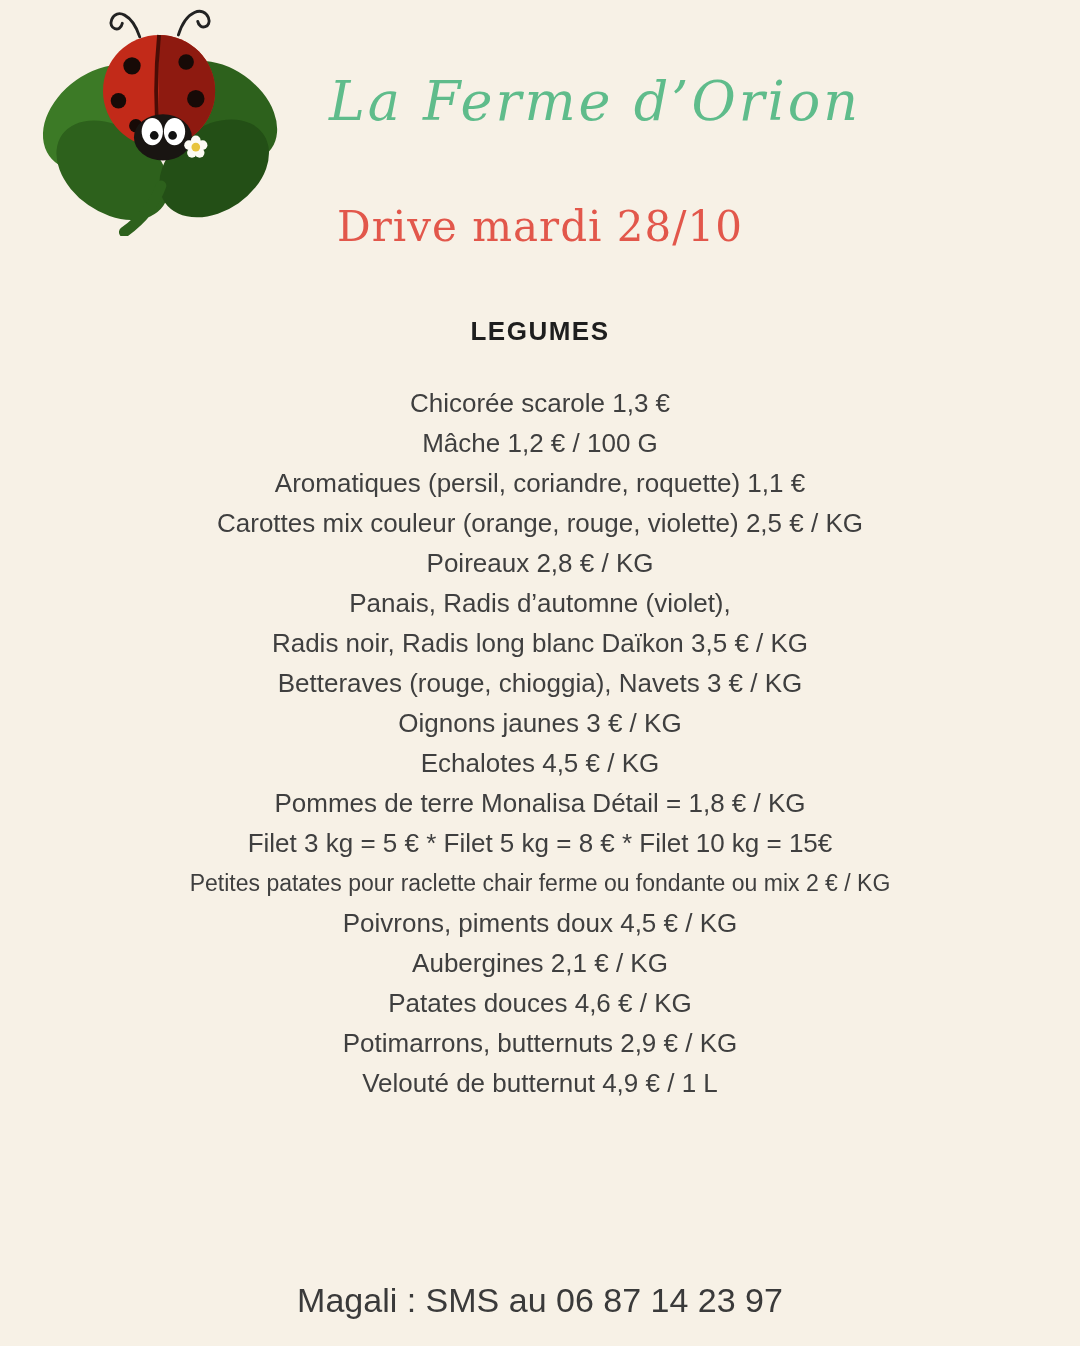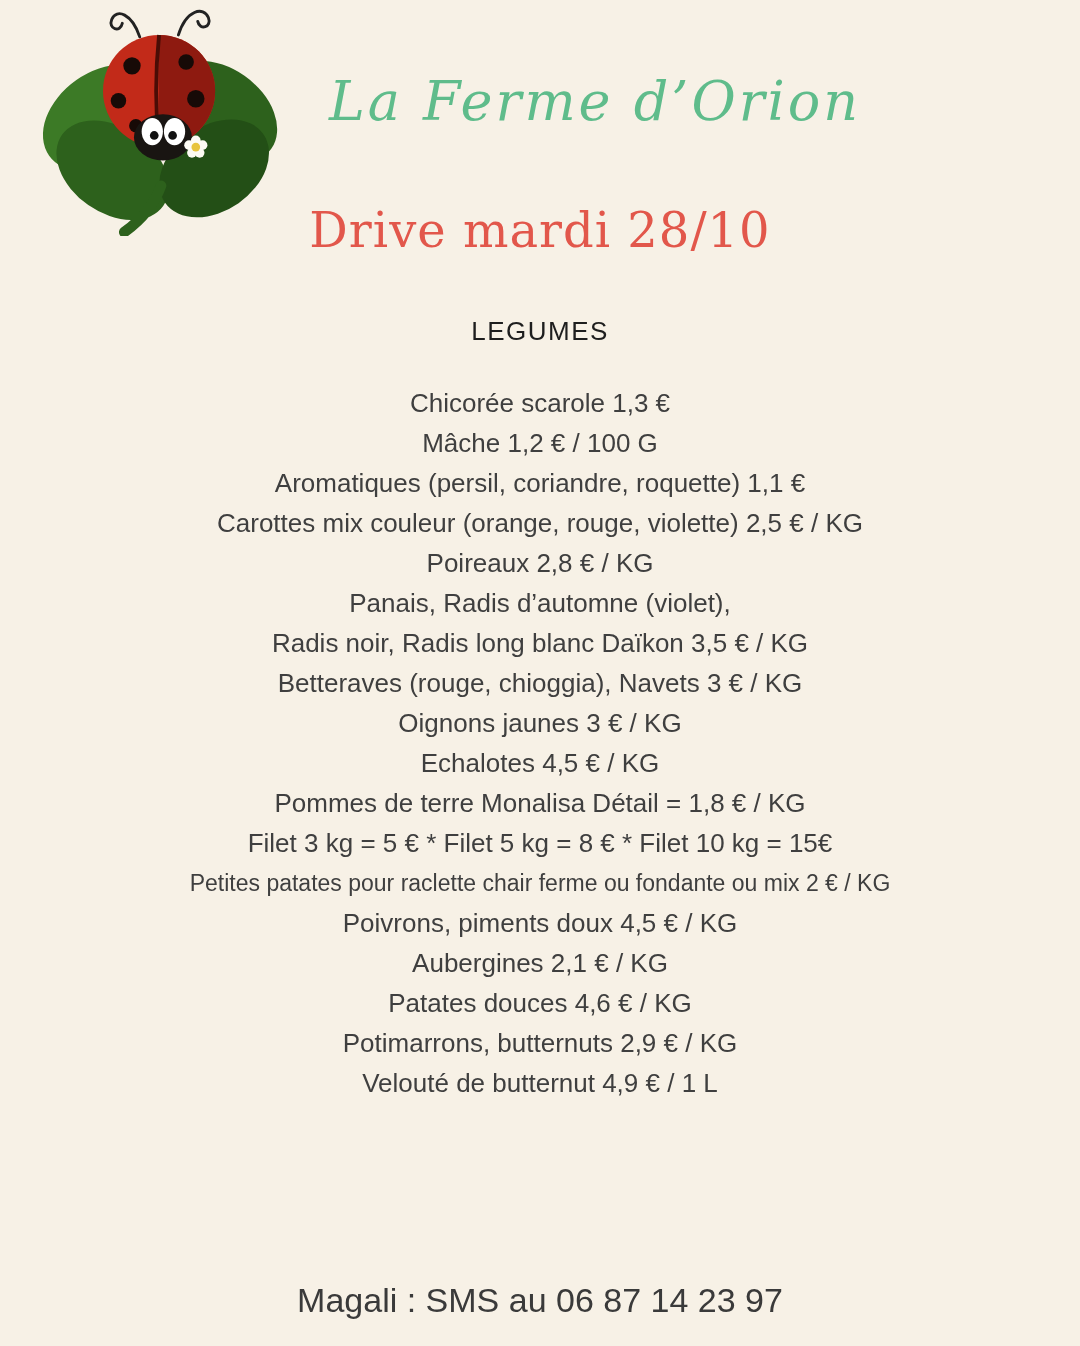--- a/index.html
+++ b/index.html
@@ -18,26 +18,26 @@
   .title {
     position: absolute; top: 70px; left: 0; right: 0; margin: 0;
     text-align: center; padding-left: 110px; box-sizing: border-box;
     font-family: "DejaVu Serif", serif; font-style: italic; font-weight: 400;
     font-size: 54px; letter-spacing: 3px; color: #5fbc8b;
   }
   .subtitle {
     position: absolute; top: 202px; left: 0; right: 0;
     text-align: center;
     font-family: "DejaVu Serif", serif;
-    font-size: 48px; letter-spacing: 1px; color: #e2574b;
+    font-size: 42px; letter-spacing: 1px; color: #e2574b;
   }
   .section-heading {
     margin: 16px 0 0 0; text-align: center;
     font-family: "Liberation Sans", sans-serif;
-    font-weight: 400; font-size: 26px; letter-spacing: 1.5px; color: #1e1e1e;
+    font-weight: 700; font-size: 26px; letter-spacing: 1.5px; color: #1e1e1e;
   }
   .menu { margin-top: 36px; text-align: center; }
   .item {
     font-size: 26px; line-height: 40px; color: #3f3f3f;
   }
   .item.long { font-size: 23px; }
   .footer {
     position: absolute; bottom: 26px; left: 0; right: 0;
     text-align: center; font-size: 34px; color: #3a3a3a;
   }

